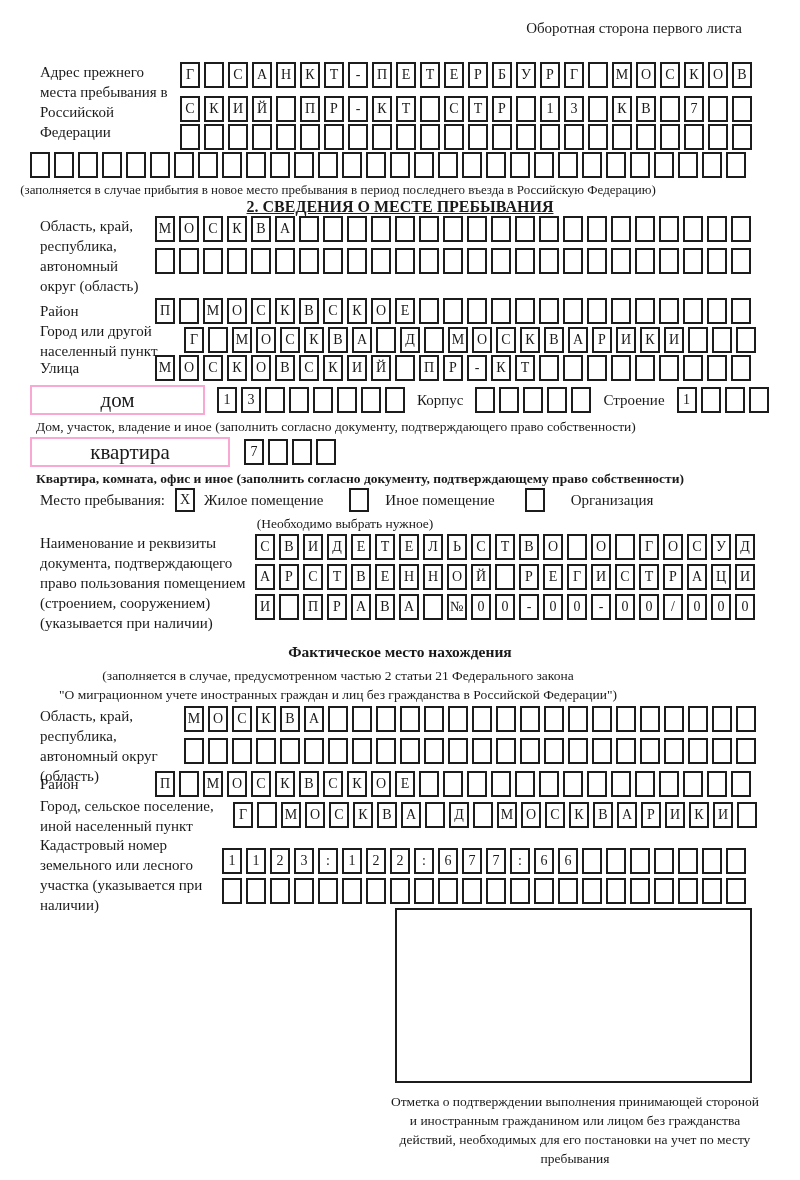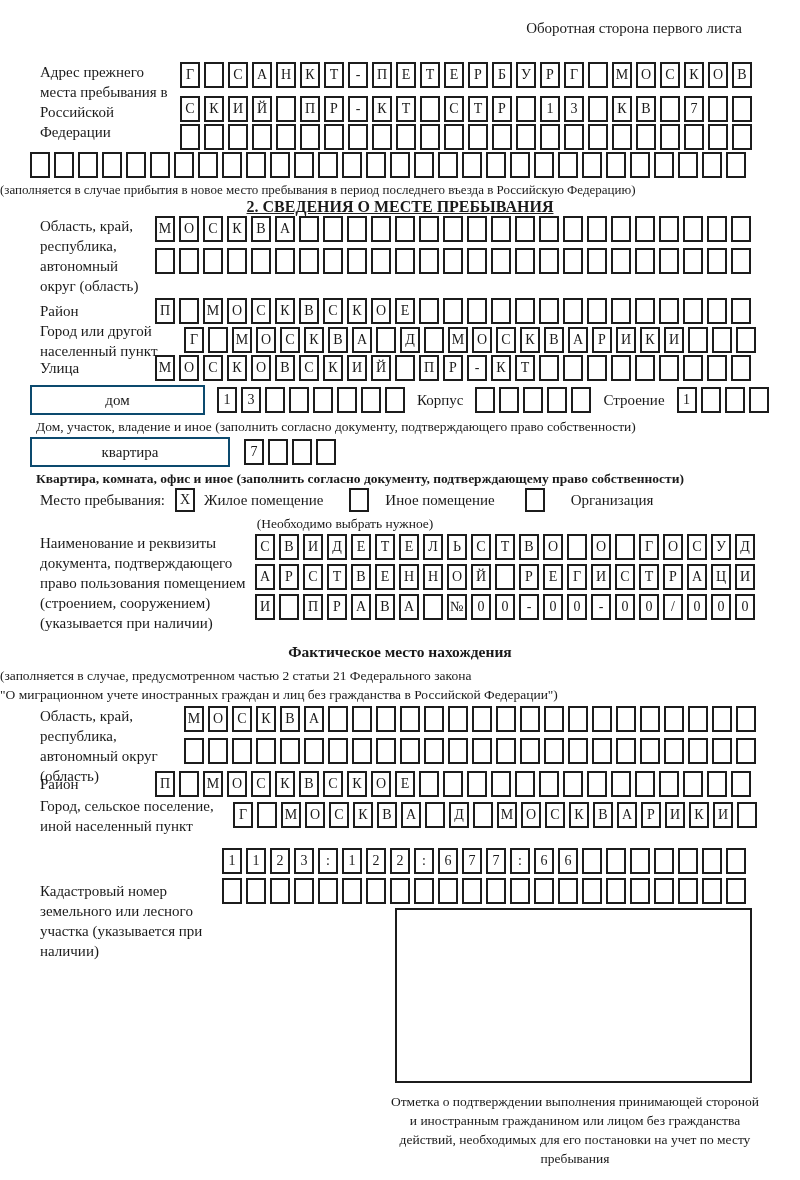--- a/index.html
+++ b/index.html
@@ -16,31 +16,31 @@
   .title{position:absolute;left:0;width:800px;text-align:center;font-weight:bold;font-size:16px;}
   .row{position:absolute;display:flex;gap:4px;}
   .cell{
     width:20px;height:26px;box-sizing:border-box;
     border:2px solid #1c1c1c;background:#fff;
     display:flex;align-items:center;justify-content:center;
     font-size:14px;line-height:1;flex:0 0 auto;
   }
   .cell.small{height:24px;}
   .widebox{
-    box-sizing:border-box;border:2px solid #0c4a6e;height:30px;
+    box-sizing:border-box;border:2px solid #f9a8d4;height:30px;
     display:flex;align-items:center;justify-content:center;
-    font-size:15px;flex:0 0 auto;
+    font-size:21px;flex:0 0 auto;
   }
   .inline-lbl{font-size:15px;line-height:30px;white-space:nowrap;flex:0 0 auto;}
   .cells-group{display:flex;gap:4px;align-items:center;flex:0 0 auto;}
   .mesto-row{position:absolute;display:flex;align-items:center;}
   .mesto-row .txt{font-size:15px;white-space:nowrap;}
   .stamp-box{position:absolute;border:2px solid #1c1c1c;background:#fff;box-sizing:border-box;}
   .stamp-caption{position:absolute;text-align:center;font-size:13.5px;line-height:19px;}
-  .center-note{left:0;width:676px;text-align:left;}
+  .center-note{left:0;width:676px;text-align:center;}
 </style>
 </head>
 <body>
 
 <div class="page">
 
   <div class="lbl" style="left:40px;top:62px;width:135px;">Адрес прежнего места пребывания в Российской Федерации</div>
 
   <div class="lbl" style="top:18px;right:58px;text-align:right;">Оборотная сторона первого листа</div>
   <div class="row" style="left:180px;top:62px;">
@@ -528,21 +528,21 @@
       <div class="cell">К</div>
       <div class="cell">В</div>
       <div class="cell">А</div>
       <div class="cell">Р</div>
       <div class="cell">И</div>
       <div class="cell">К</div>
       <div class="cell">И</div>
       <div class="cell"></div>
     </div>
 
-  <div class="lbl" style="left:40px;top:881px;width:168px;font-family:Liberation Serif, serif;">Кадастровый номер земельного или лесного участка (указывается при наличии)</div>
+  <div class="lbl" style="left:40px;top:835px;width:168px;font-family:Liberation Serif, serif;">Кадастровый номер земельного или лесного участка (указывается при наличии)</div>
   <div class="row" style="left:222px;top:848px;">
       <div class="cell">1</div>
       <div class="cell">1</div>
       <div class="cell">2</div>
       <div class="cell">3</div>
       <div class="cell">:</div>
       <div class="cell">1</div>
       <div class="cell">2</div>
       <div class="cell">2</div>
       <div class="cell">:</div>

